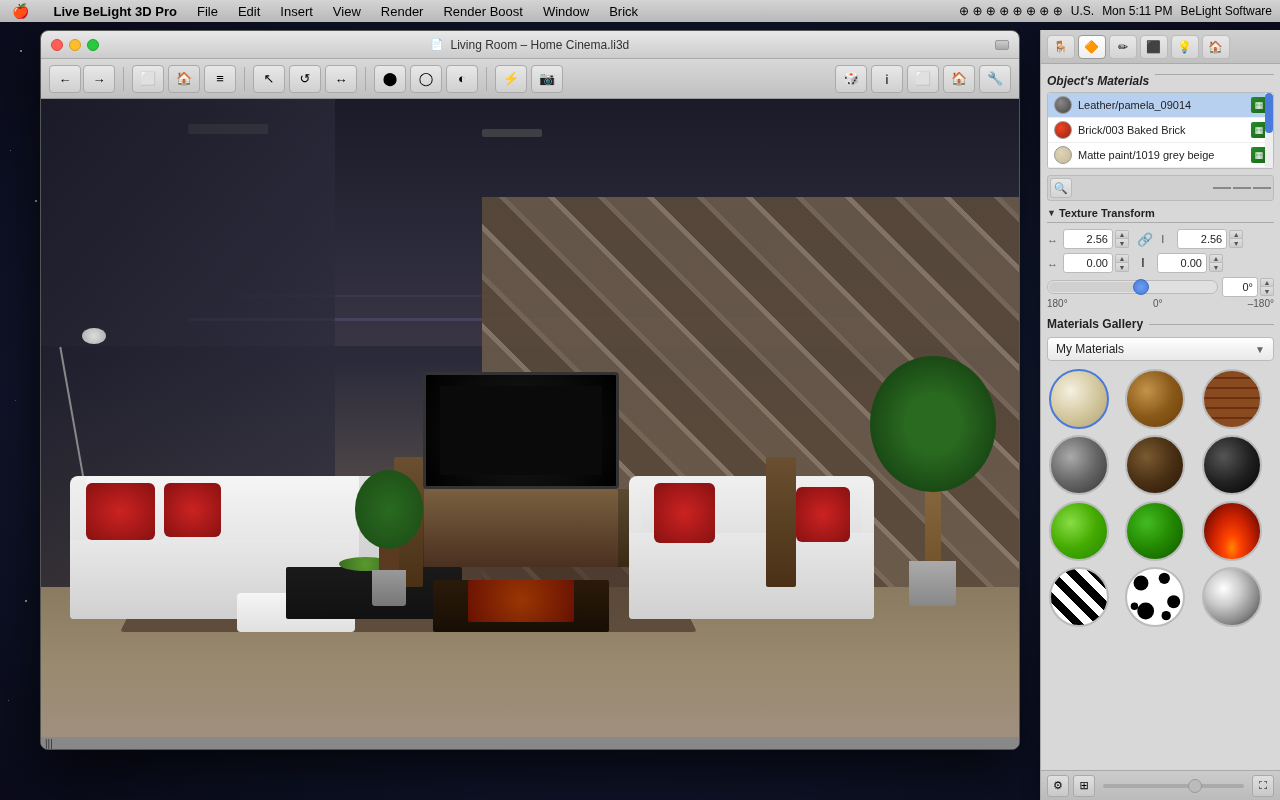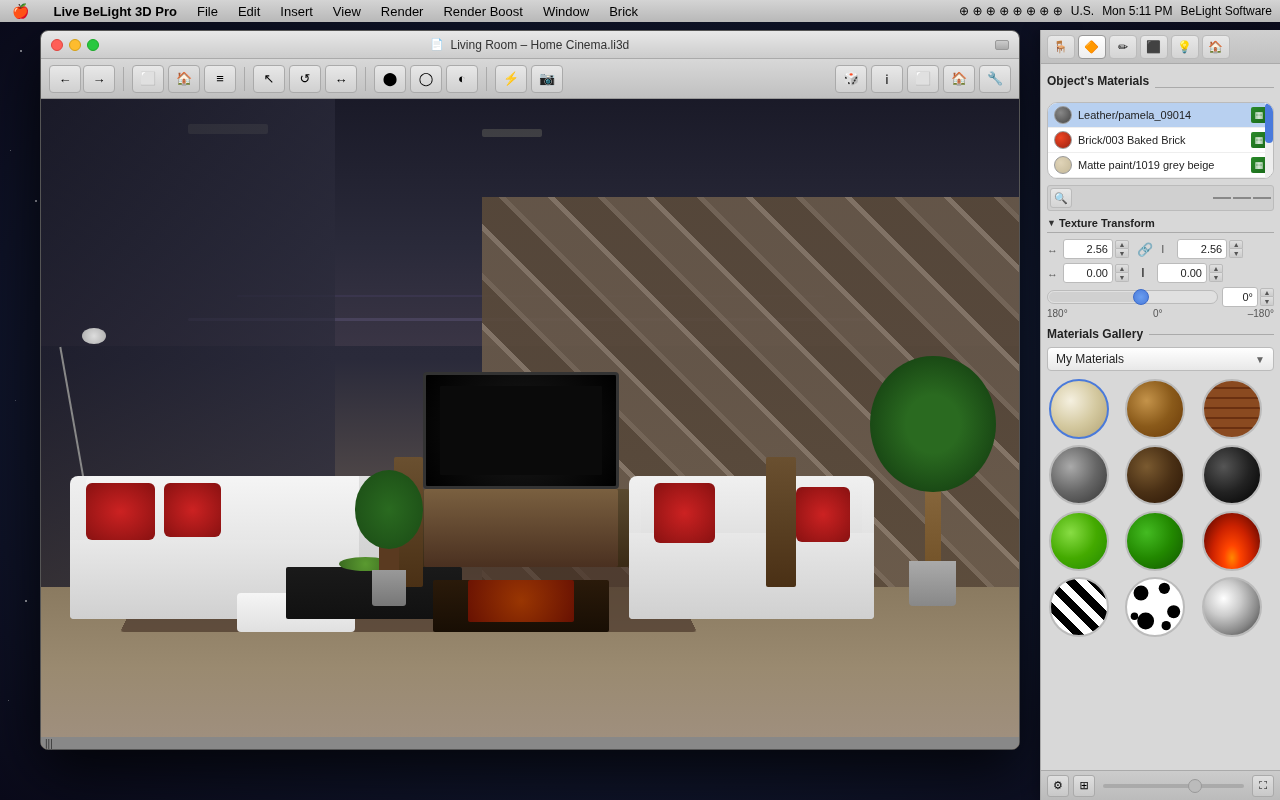--- a/index.html
+++ b/index.html
@@ -385,41 +385,42 @@
       border-color: #999;
     }
 
     
     .inspector-body {
       padding: 6px;
     }
 
     .section-header {
       display: flex;
-      align-items: flex-end;
-      margin-bottom: 14px;
+      align-items: flex-start;
+      margin-bottom: 4px;
       margin-top: 4px;
+      font-style: italic;
     }
     .section-title {
       font-size: 12px;
       font-weight: 700;
       color: #222;
     }
     .section-line {
       flex: 1;
       height: 1px;
       background: #aaa;
       margin-left: 6px;
     }
 
     
     .materials-list {
       background: #fff;
       border: 1px solid #bbb;
-      border-radius: 10px;
+      border-radius: 3px;
       overflow: hidden;
       margin-bottom: 6px;
       position: relative;
     }
     .material-item {
       display: flex;
       align-items: center;
       padding: 3px 6px;
       gap: 6px;
       cursor: pointer;

